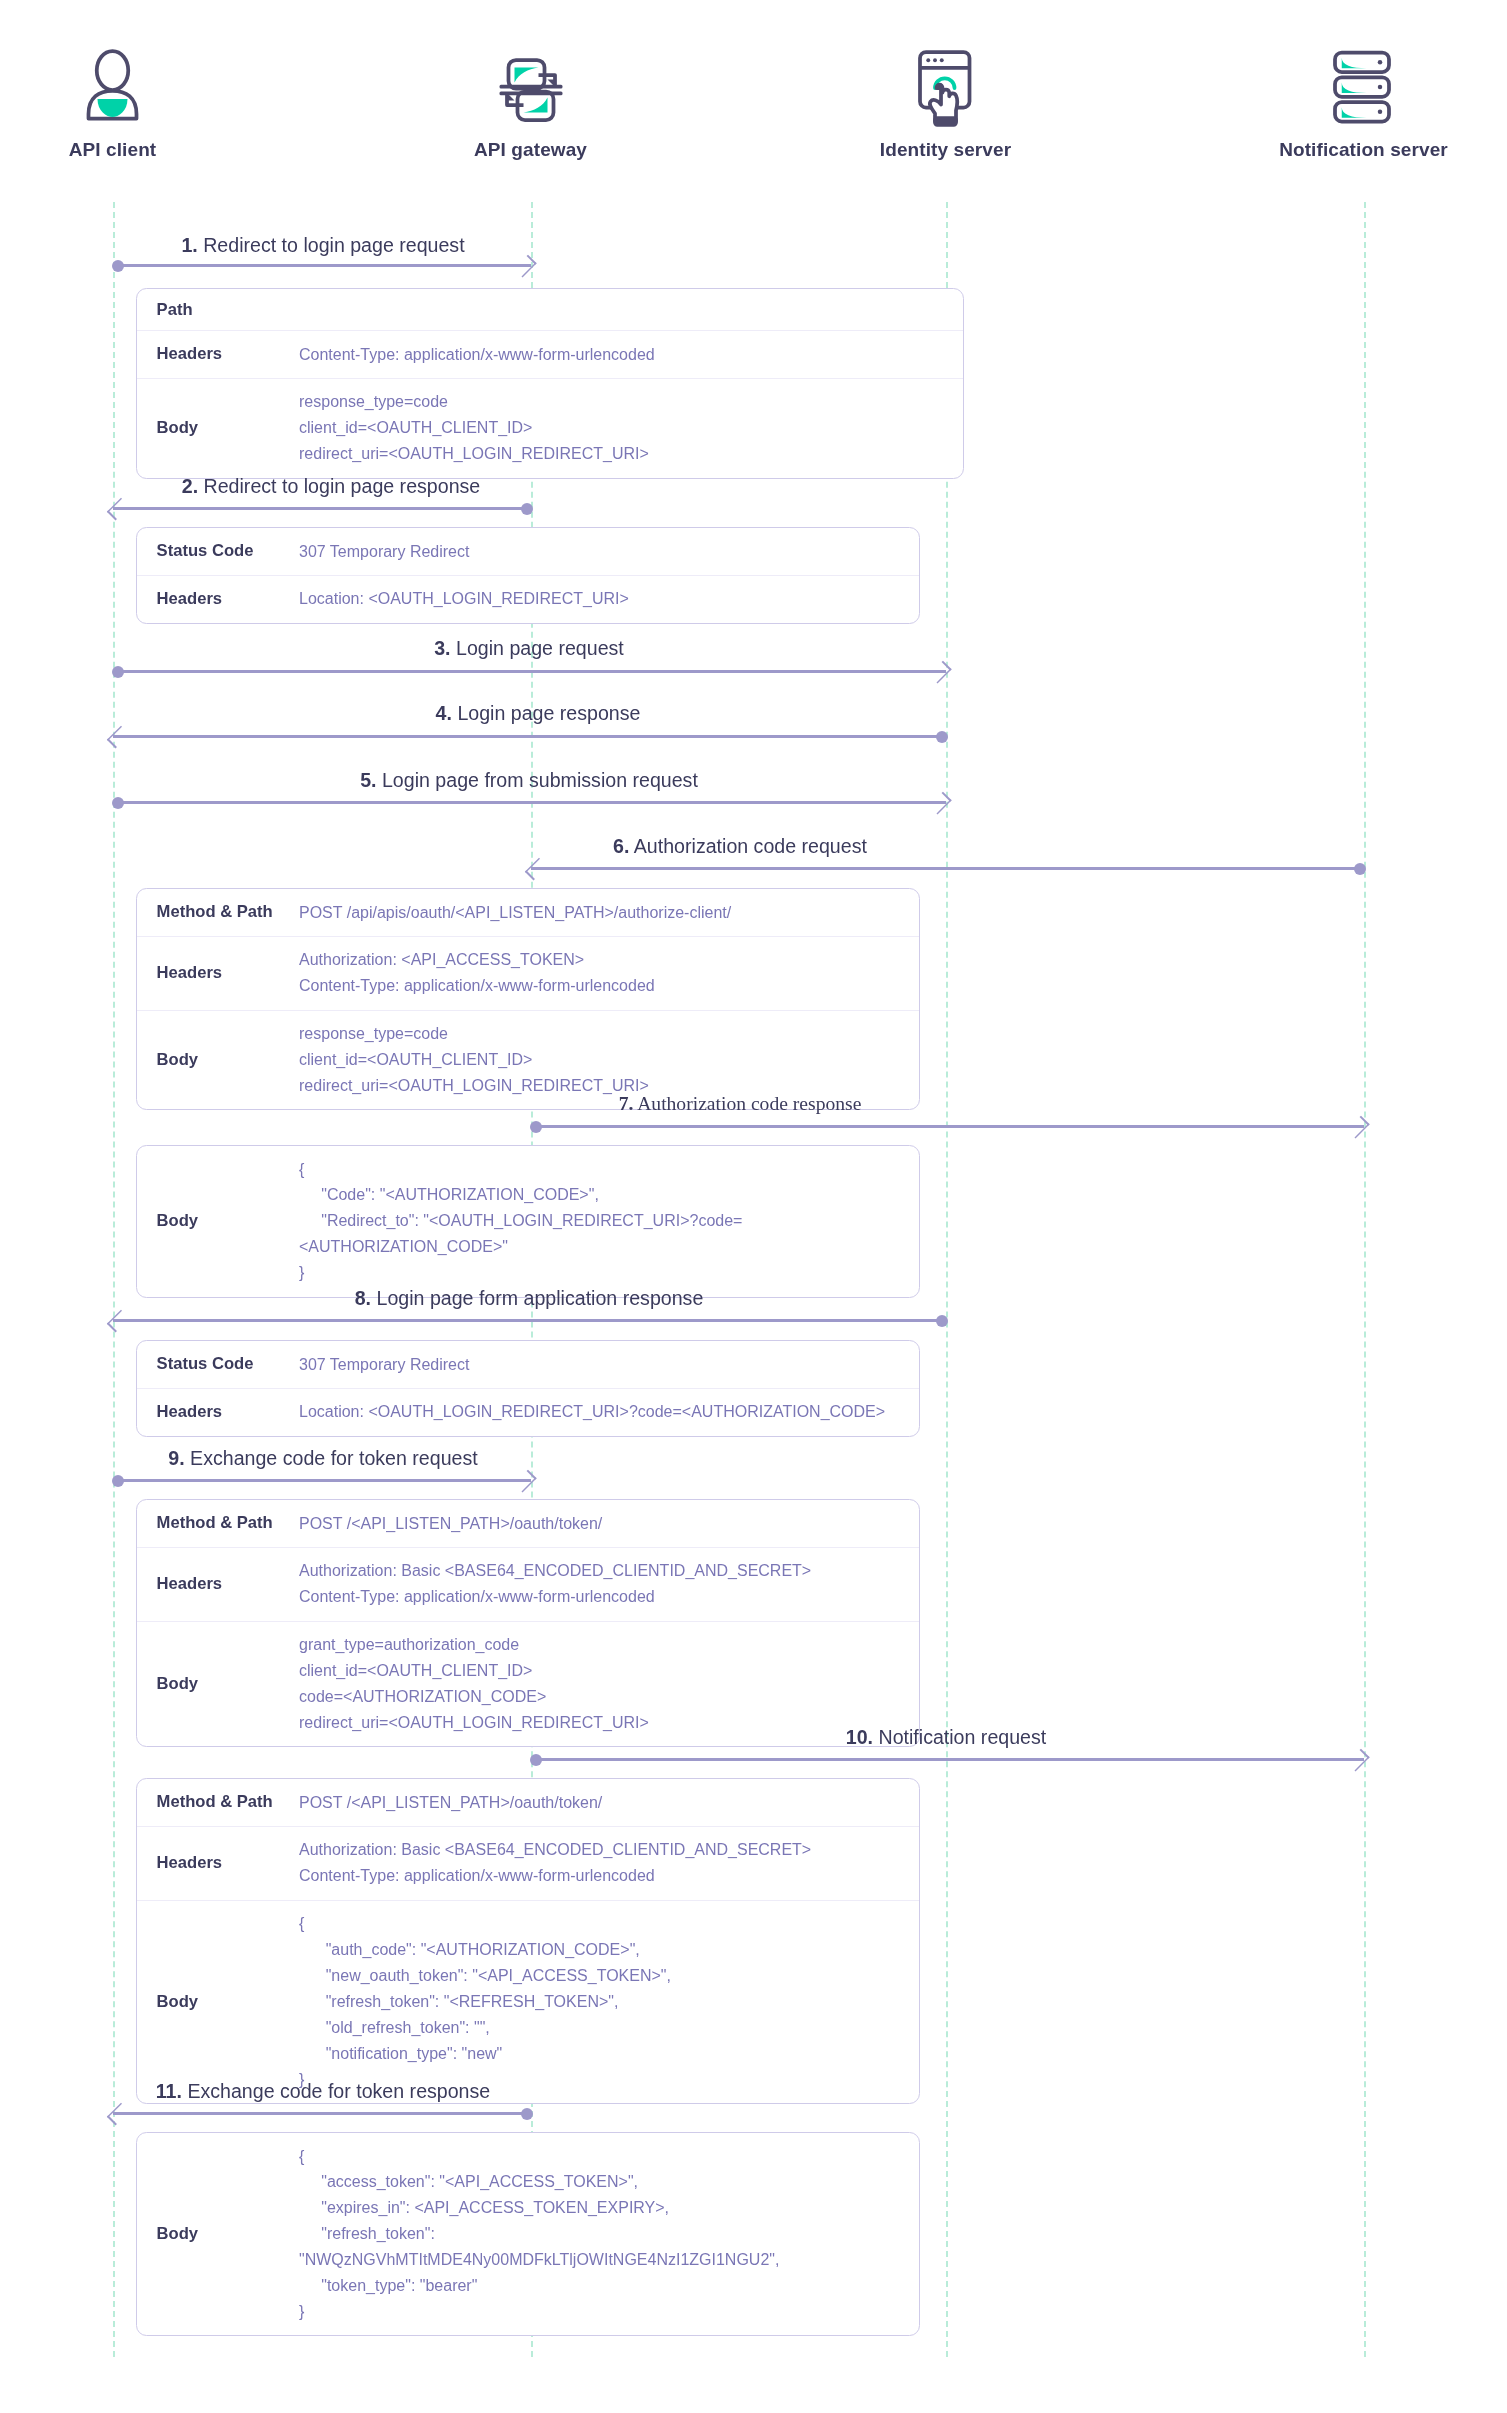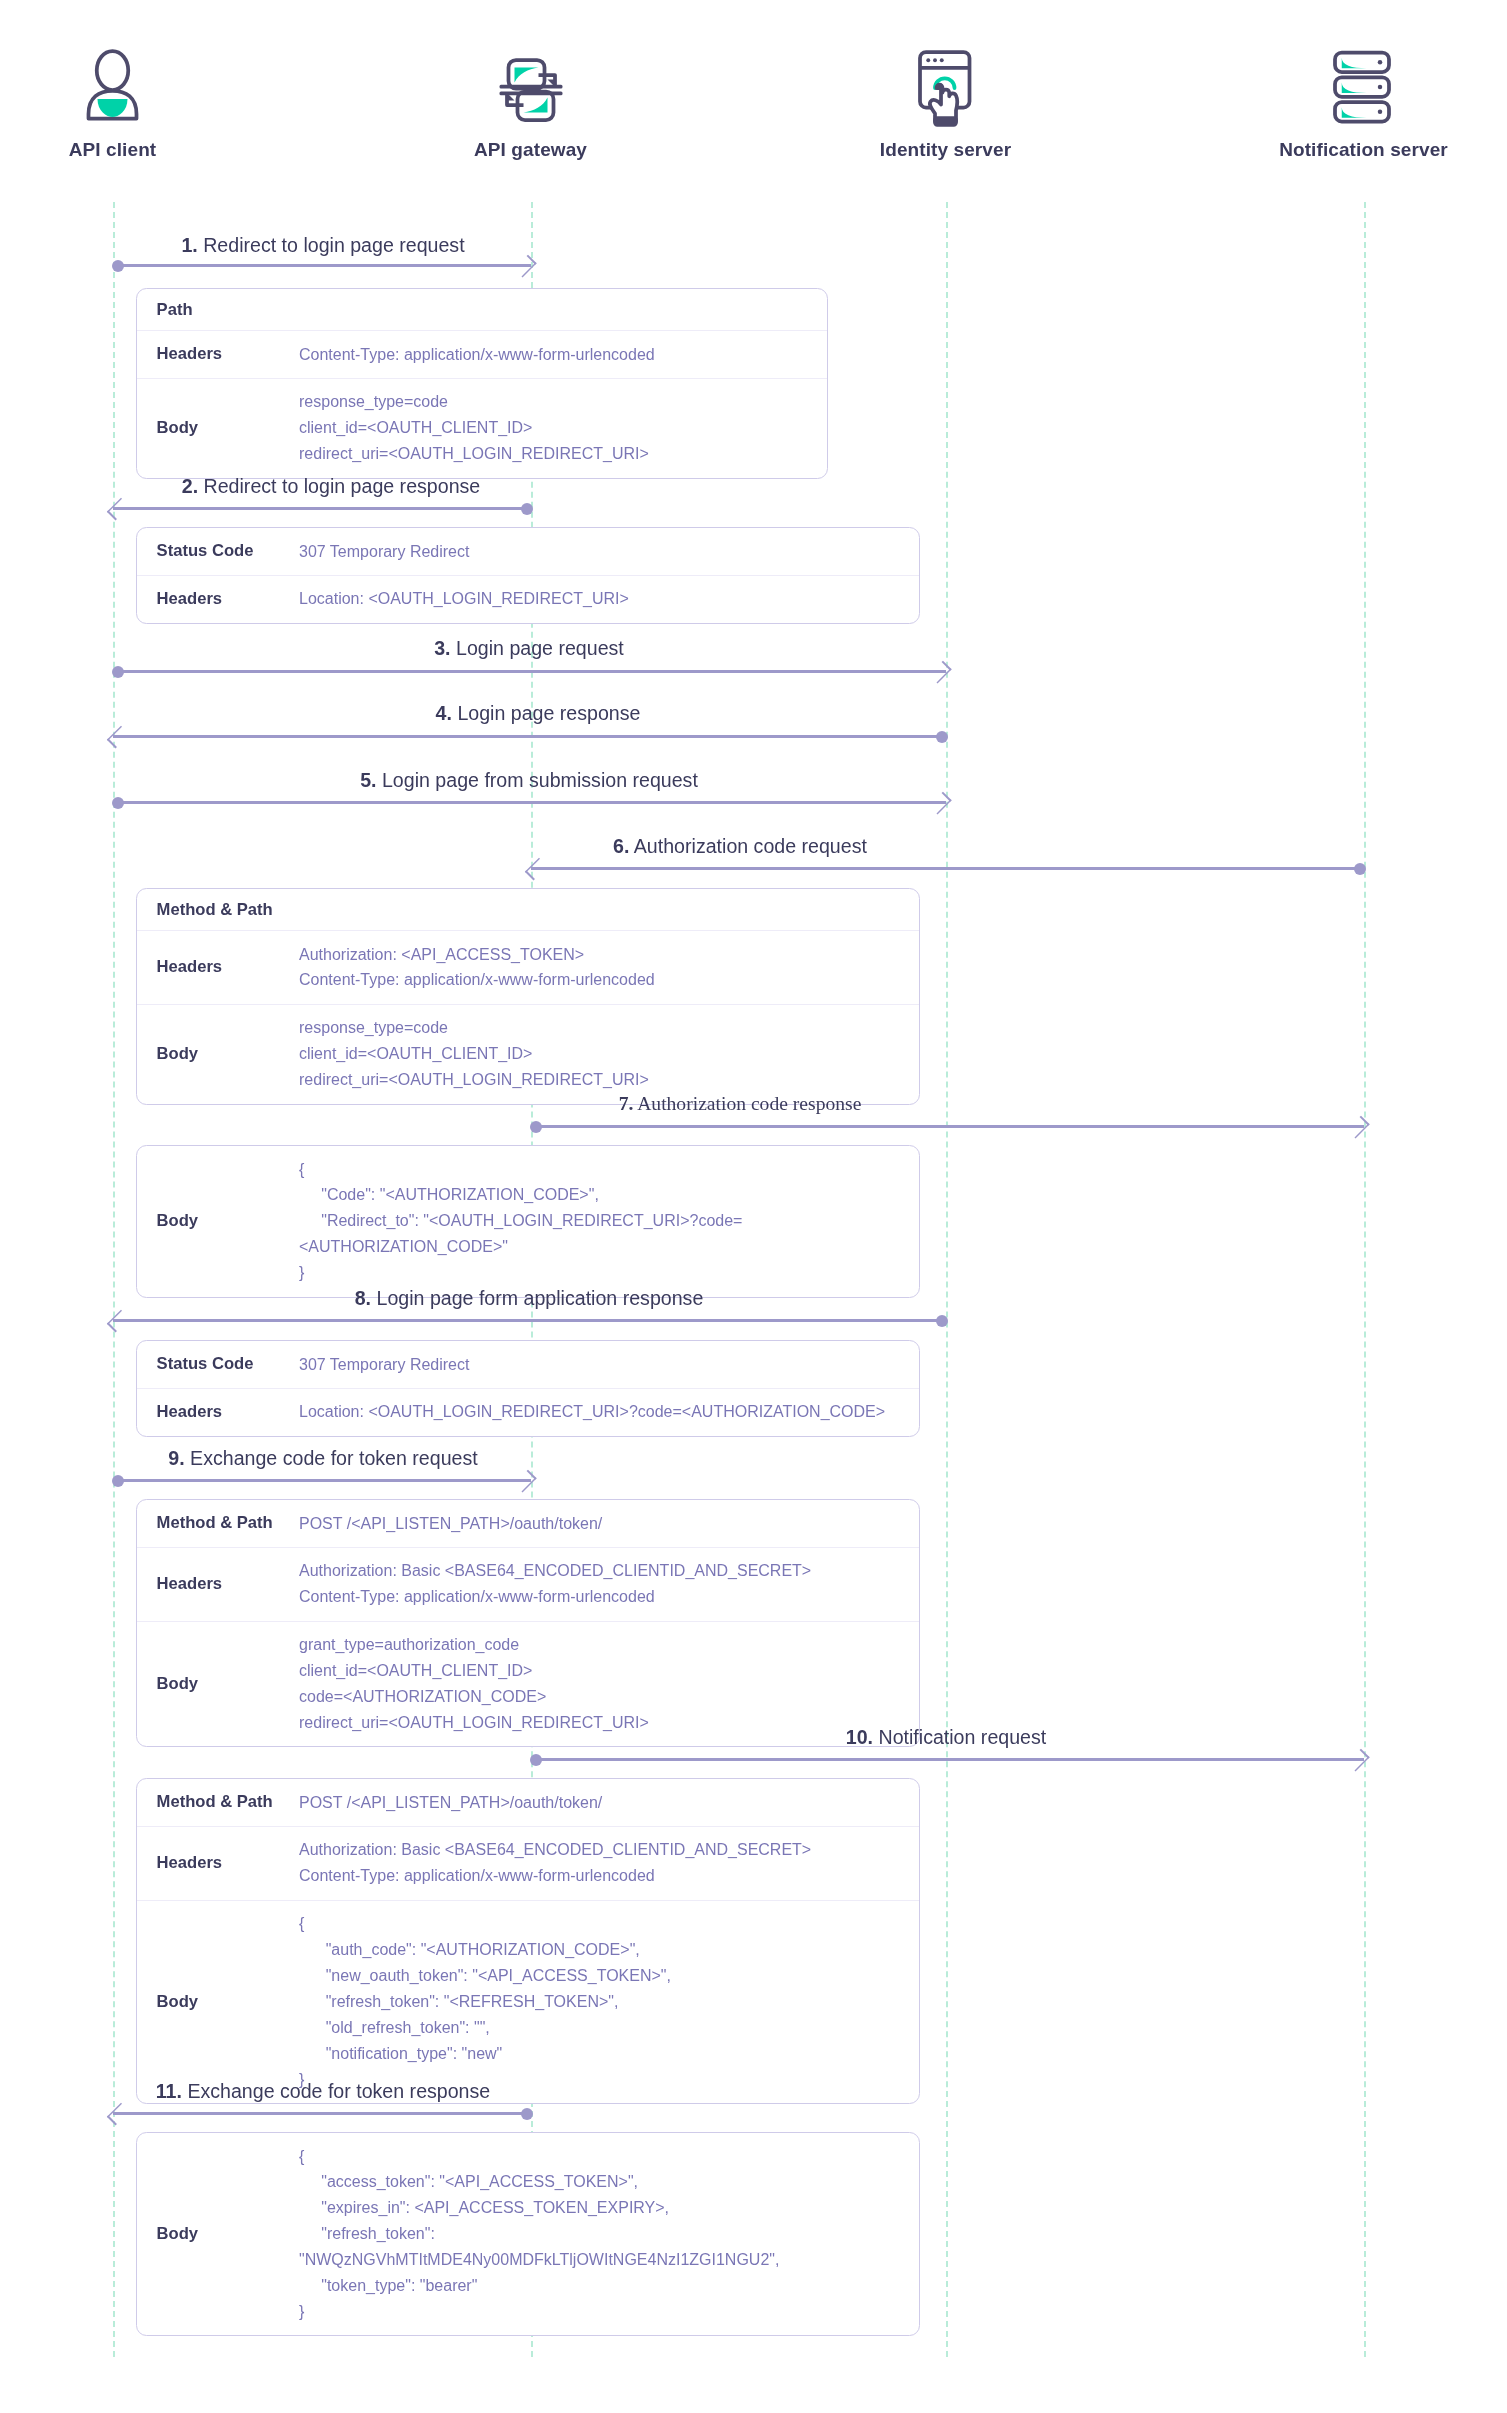--- a/index.html
+++ b/index.html
@@ -220,21 +220,21 @@
       </div>
     </div>
   <div id="steps-layer">
       <div class="step" style="top: 0px;">
         <div class="msg-label" style="left: 323px; top: 234px;"><b>1.</b> <span>Redirect to login page request</span></div>
         <div class="arrow to-right" style="left: 113px; width: 418px; top: 256px;">
           <div class="shaft"></div>
           <div class="dot"></div>
           <div class="head"></div>
         </div>
-        <div class="card" style="left: 136px; top: 288px; width: 692px;">
+        <div class="card" style="left: 136px; top: 288px; width: 828px;">
           <div class="card-row">
             <div class="card-key">Path</div>
           </div>
           <div class="card-row">
             <div class="card-key">Headers</div>
             <div class="card-val code">Content-Type: application/x-www-form-urlencoded</div>
           </div>
           <div class="card-row">
             <div class="card-key">Body</div>
             <div class="card-val code">response_type=code
@@ -288,20 +288,21 @@
       <div class="step" style="top: 0px;">
         <div class="msg-label" style="left: 740px; top: 835px;"><b>6.</b> <span>Authorization code request</span></div>
         <div class="arrow to-left" style="left: 531px; width: 833px; top: 859px;">
           <div class="shaft"></div>
           <div class="dot"></div>
           <div class="head"></div>
         </div>
         <div class="card" style="left: 136px; top: 888px; width: 784px;">
           <div class="card-row">
             <div class="card-key">Method &amp; Path</div>
+            <div class="card-val code">POST /api/apis/oauth/&lt;API_LISTEN_PATH&gt;/authorize-client/</div>
           </div>
           <div class="card-row">
             <div class="card-key">Headers</div>
             <div class="card-val code">Authorization: &lt;API_ACCESS_TOKEN&gt;
 Content-Type: application/x-www-form-urlencoded</div>
           </div>
           <div class="card-row">
             <div class="card-key">Body</div>
             <div class="card-val code">response_type=code
 client_id=&lt;OAUTH_CLIENT_ID&gt;

